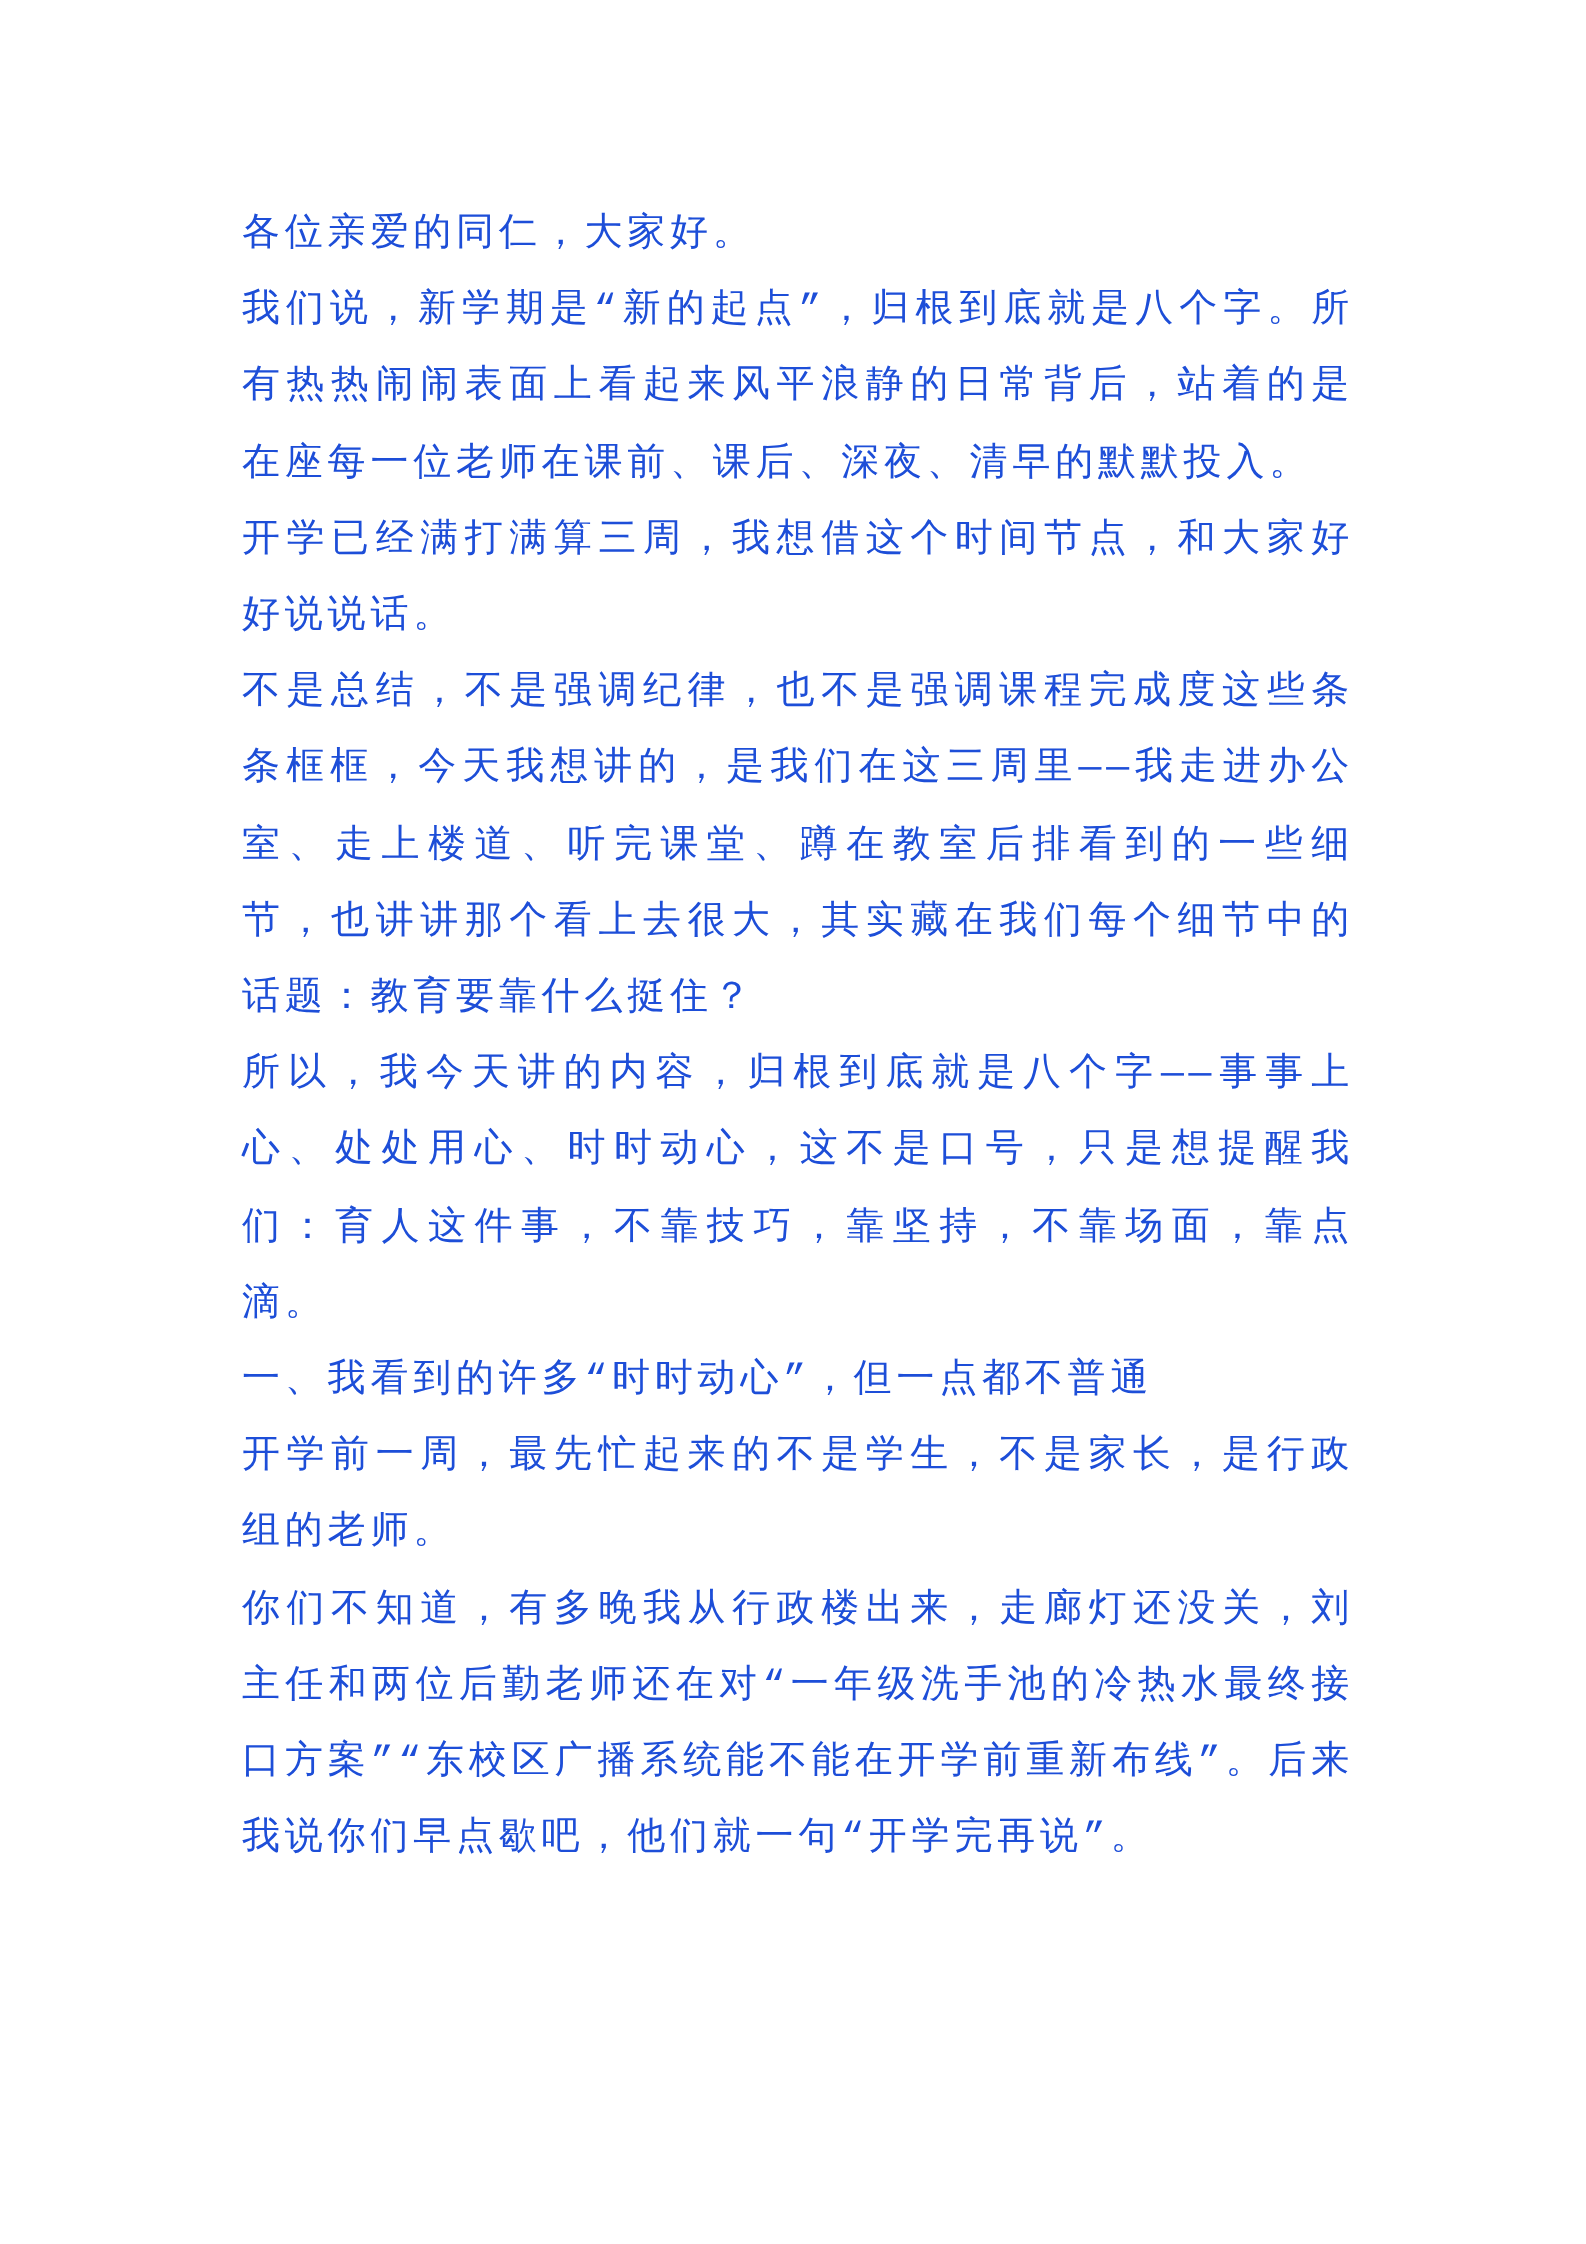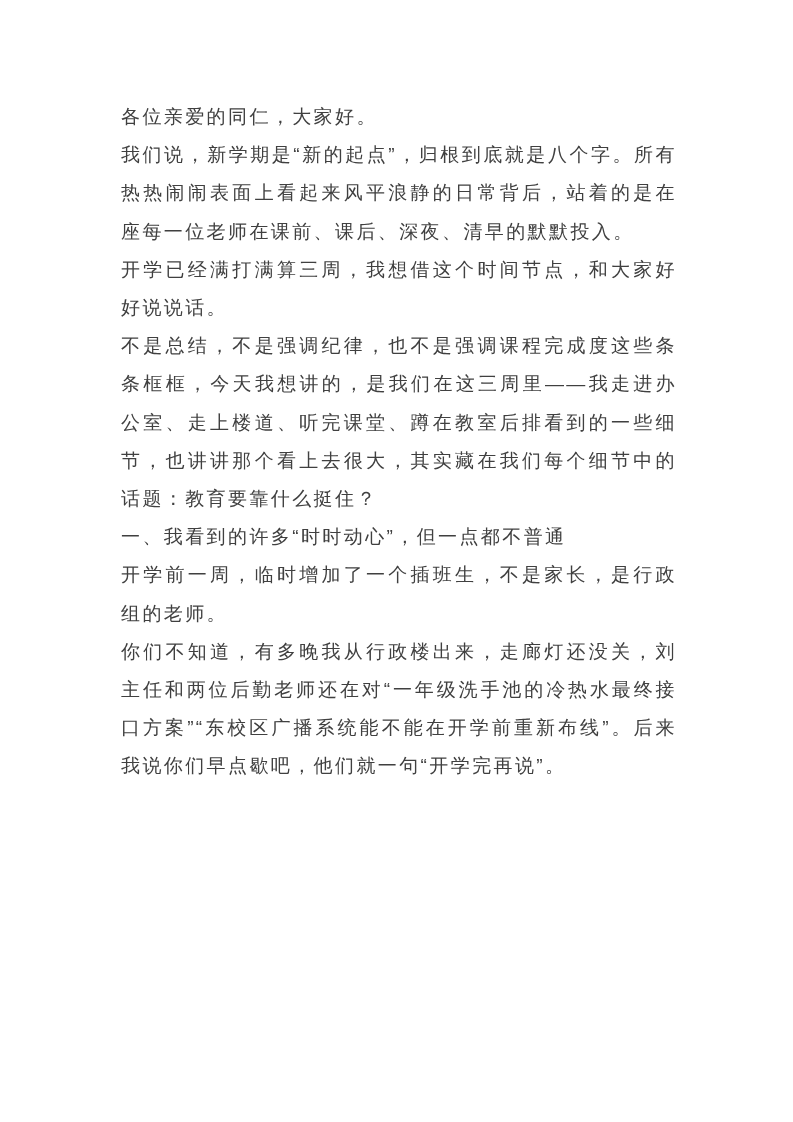--- a/index.html
+++ b/index.html
@@ -2,34 +2,35 @@
 <html><head>
 <meta charset="utf-8">
 <style>
   html, body { margin: 0; padding: 0; background: #ffffff; }
   body { width: 793px; height: 1122px; position: relative; overflow: hidden; }
   .page {
     position: absolute;
     left: 121px;
     top: 98px;
     width: 556px;
-    font-family: Liberation Sans, sans-serif;
+    font-family: Liberation Mono, monospace;
     font-size: 19px;
     line-height: 38.2px;
-    color: #404040;
+    color: #1d4ed8;
     letter-spacing: 2.4px;
     text-align: justify;
     text-justify: inter-character;
   }
   .para { margin: 0; padding: 0; }
 </style>
 </head>
 <body>
 
 <div class="page">
   <p class="para">各位亲爱的同仁，大家好。</p>
   <p class="para">我们说，新学期是“新的起点”，归根到底就是八个字。所有热热闹闹表面上看起来风平浪静的日常背后，站着的是在座每一位老师在课前、课后、深夜、清早的默默投入。</p>
   <p class="para">开学已经满打满算三周，我想借这个时间节点，和大家好好说说话。</p>
   <p class="para">不是总结，不是强调纪律，也不是强调课程完成度这些条条框框，今天我想讲的，是我们在这三周里——我走进办公室、走上楼道、听完课堂、蹲在教室后排看到的一些细节，也讲讲那个看上去很大，其实藏在我们每个细节中的话题：教育要靠什么挺住？</p>
+  <p class="para">所以，我今天讲的内容，归根到底就是八个字——事事上心、处处用心、时时动心，这不是口号，只是想提醒我们：育人这件事，不靠技巧，靠坚持，不靠场面，靠点滴。</p>
   <p class="para">一、我看到的许多“时时动心”，但一点都不普通</p>
-  <p class="para">开学前一周，临时增加了一个插班生，不是家长，是行政组的老师。</p>
+  <p class="para">开学前一周，最先忙起来的不是学生，不是家长，是行政组的老师。</p>
   <p class="para">你们不知道，有多晚我从行政楼出来，走廊灯还没关，刘主任和两位后勤老师还在对“一年级洗手池的冷热水最终接口方案”“东校区广播系统能不能在开学前重新布线”。后来我说你们早点歇吧，他们就一句“开学完再说”。</p>
 </div>
 
 </body></html>

